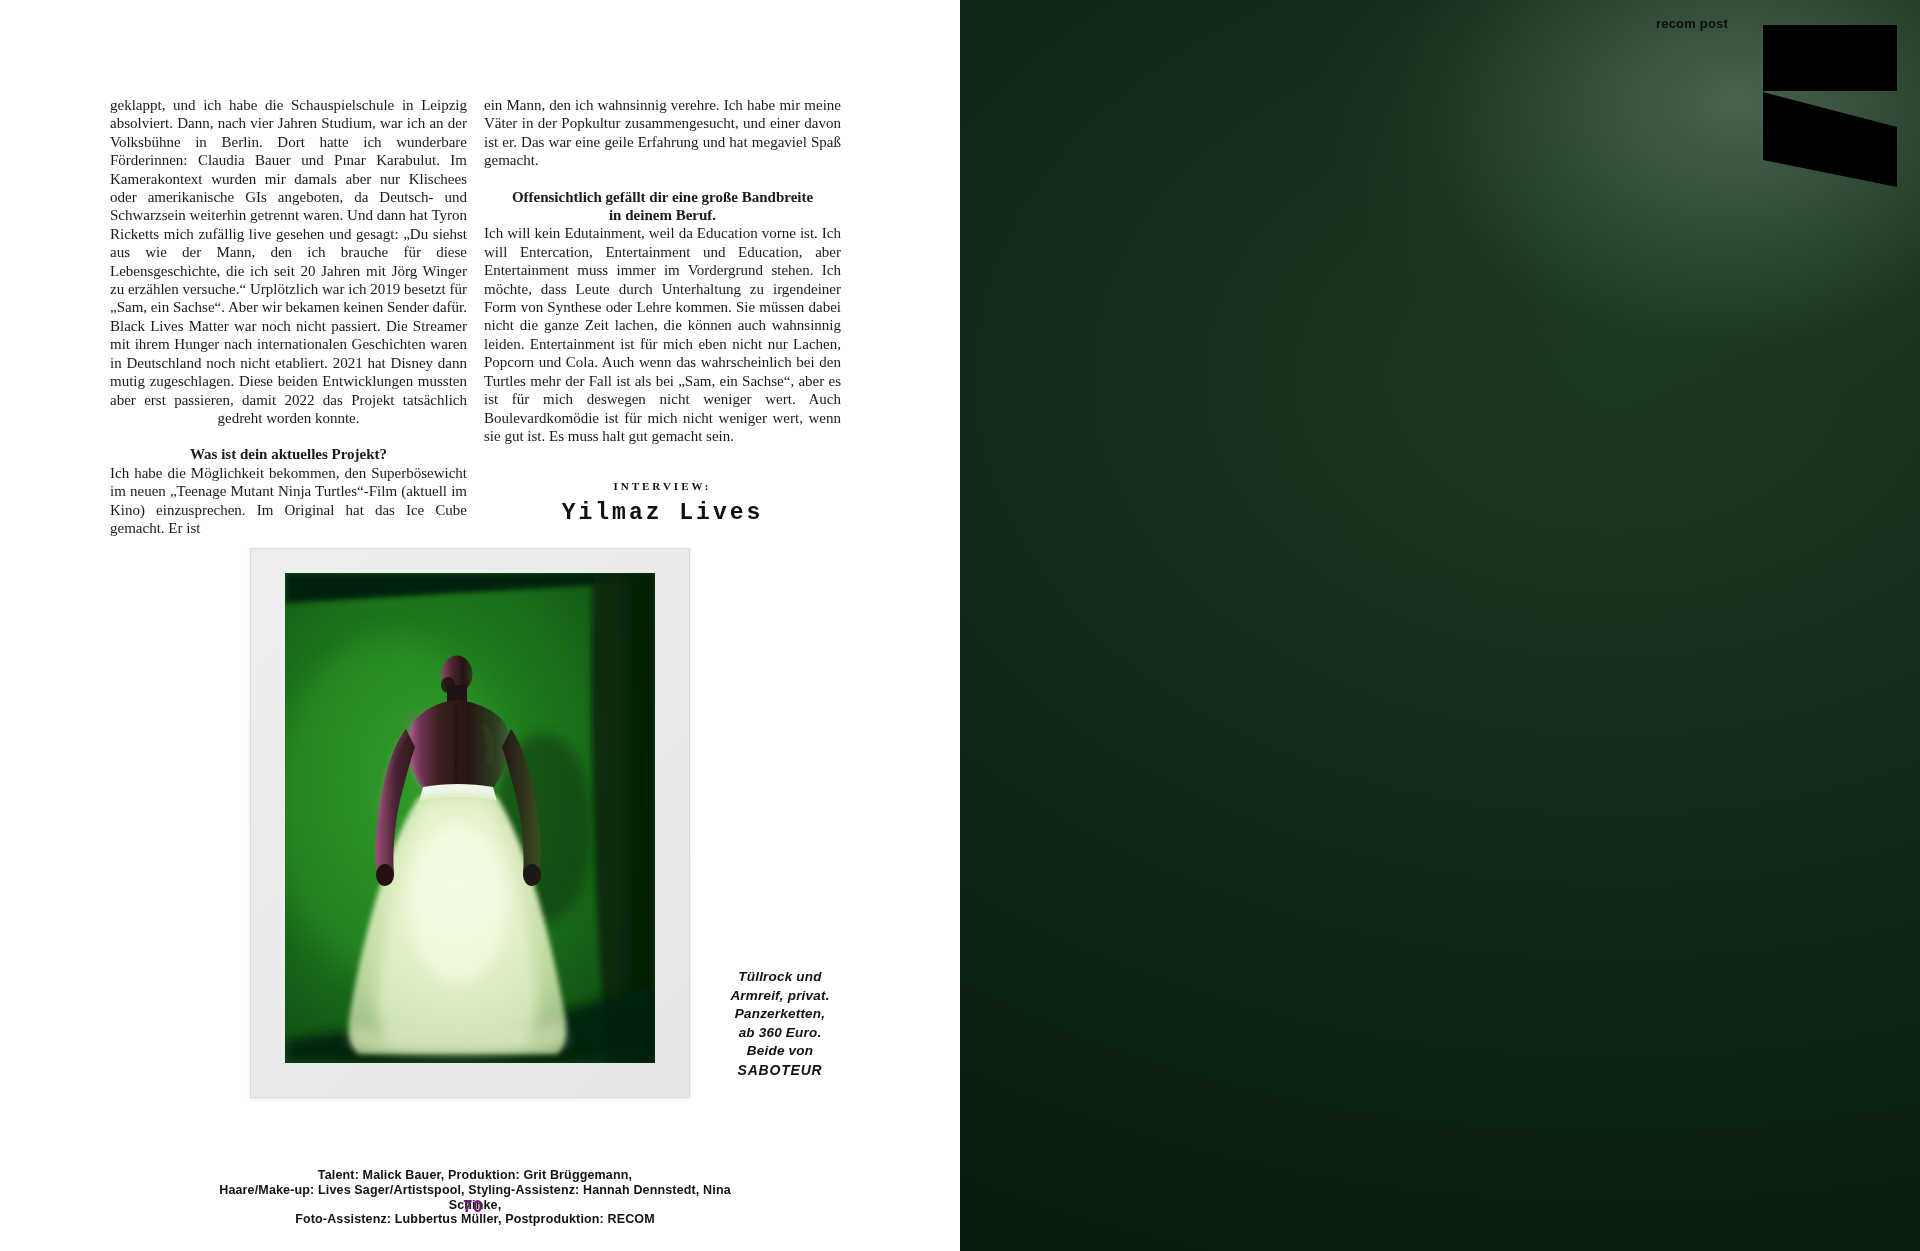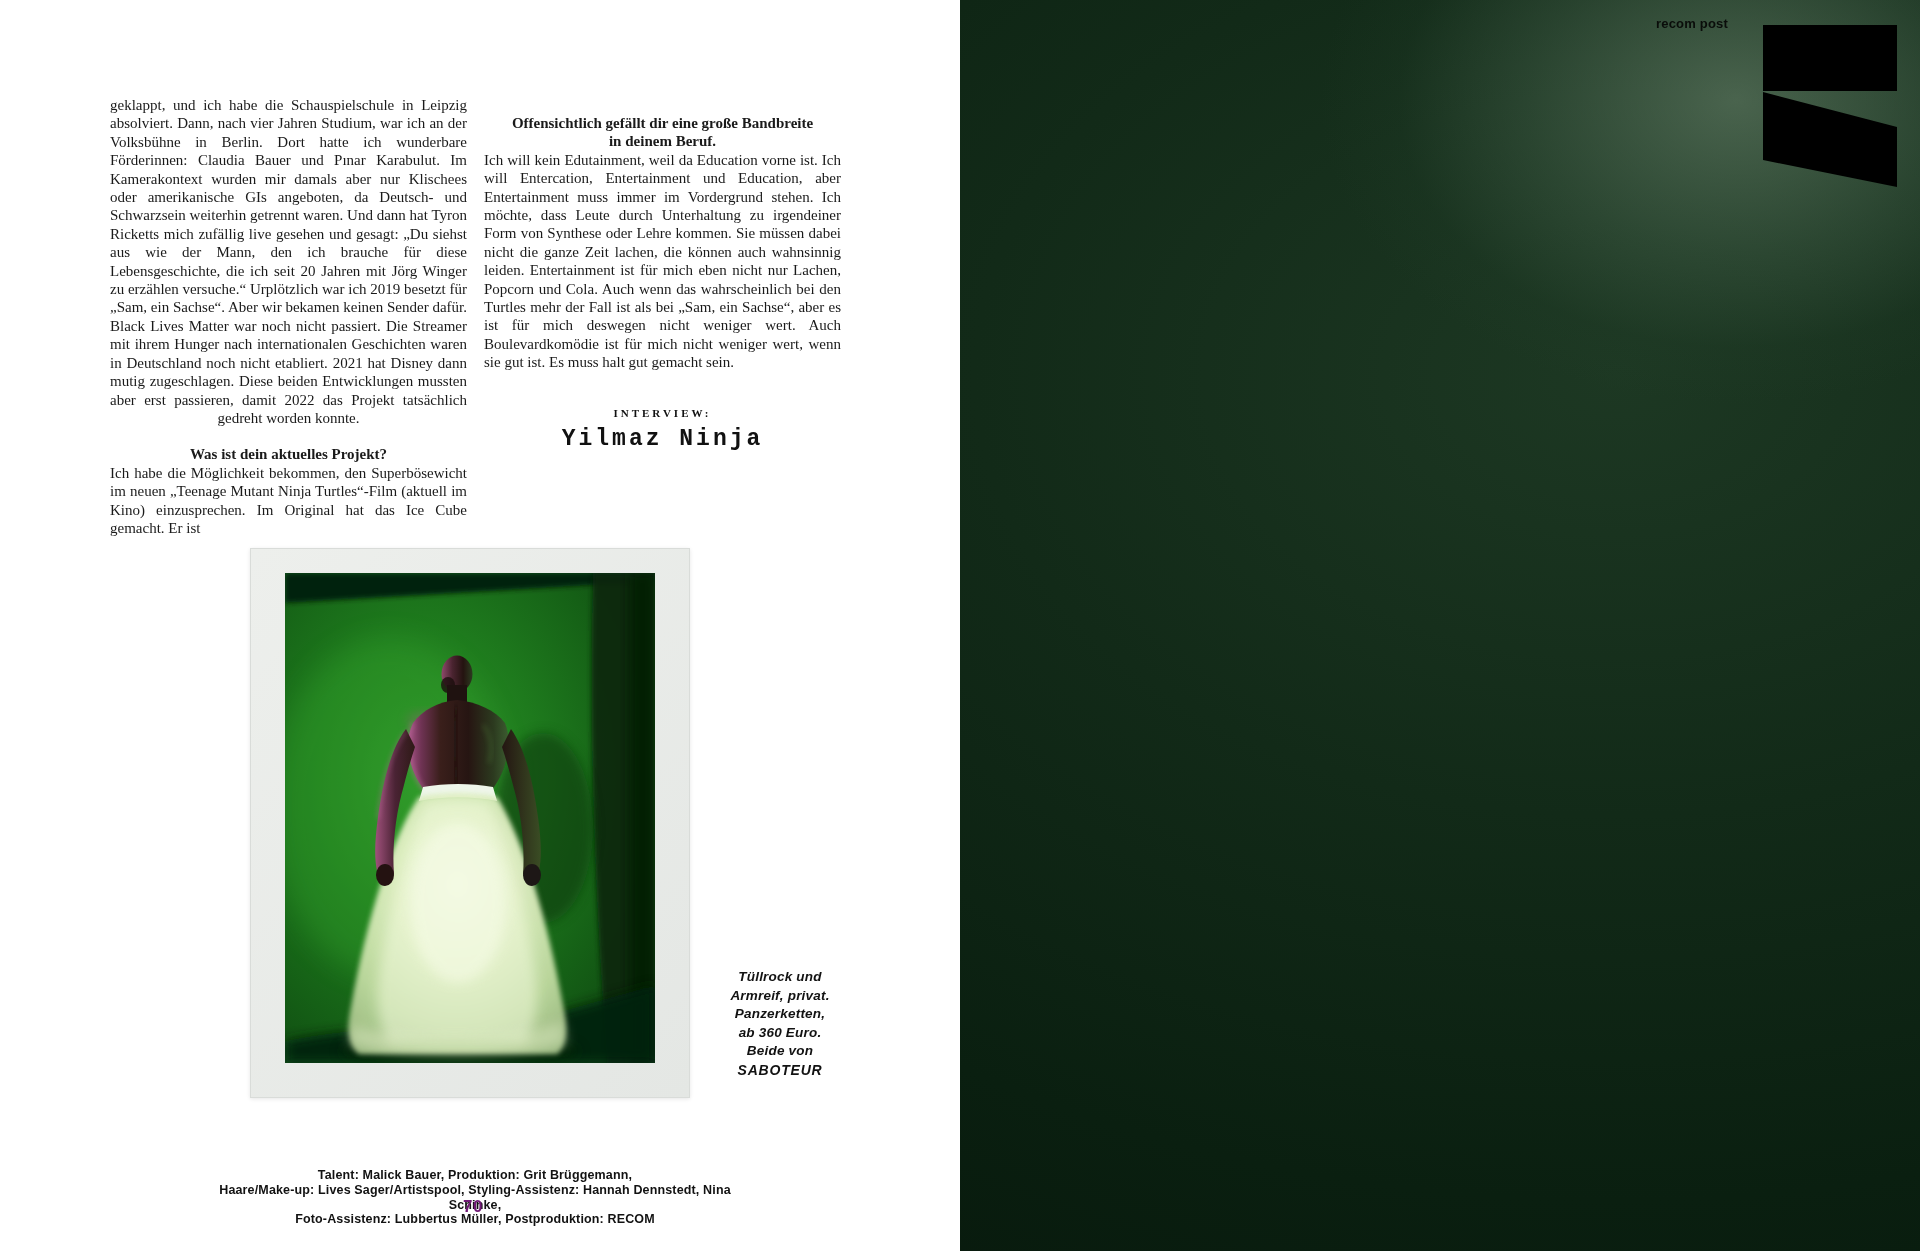--- a/index.html
+++ b/index.html
@@ -81,28 +81,29 @@
 
 <div class="screen">
 
   <div class="col col-left">
     <p class="para center-last">geklappt, und ich habe die Schauspielschule in Leipzig absolviert. Dann, nach vier Jahren Studium, war ich an der Volksbühne in Berlin. Dort hatte ich wunderbare Förderinnen: Claudia Bauer und Pınar Karabulut. Im Kamerakontext wurden mir damals aber nur Klischees oder amerikanische GIs angeboten, da Deutsch- und Schwarzsein weiterhin getrennt waren. Und dann hat Tyron Ricketts mich zufällig live gesehen und gesagt: „Du siehst aus wie der Mann, den ich brauche für diese Lebensgeschichte, die ich seit 20 Jahren mit Jörg Winger zu erzählen versuche.“ Urplötzlich war ich 2019 besetzt für „Sam, ein Sachse“. Aber wir bekamen keinen Sender dafür. Black Lives Matter war noch nicht passiert. Die Streamer mit ihrem Hunger nach internationalen Geschichten waren in Deutschland noch nicht etabliert. 2021 hat Disney dann mutig zugeschlagen. Diese beiden Entwicklungen mussten aber erst passieren, damit 2022 das Projekt tatsächlich gedreht worden konnte.</p>
     <p class="question">Was ist dein aktuelles Projekt?</p>
     <p class="para">Ich habe die Möglichkeit bekommen, den Superbösewicht im neuen „Teenage Mutant Ninja Turtles“-Film (aktuell im Kino) einzusprechen. Im Original hat das Ice Cube gemacht. Er ist</p>
   </div>
 
   <div class="col col-right">
+    <p class="para">ein Mann, den ich wahnsinnig verehre. Ich habe mir meine Väter in der Popkultur zusammengesucht, und einer davon ist er. Das war eine geile Erfahrung und hat megaviel Spaß gemacht.</p>
     <p class="question">
       <span>Offensichtlich gefällt dir eine große Bandbreite</span><br>
       <span>in deinem Beruf.</span>
     </p>
     <p class="para">Ich will kein Edutainment, weil da Education vorne ist. Ich will Entercation, Entertainment und Education, aber Entertainment muss immer im Vordergrund stehen. Ich möchte, dass Leute durch Unterhaltung zu irgendeiner Form von Synthese oder Lehre kommen. Sie müssen dabei nicht die ganze Zeit lachen, die können auch wahnsinnig leiden. Entertainment ist für mich eben nicht nur Lachen, Popcorn und Cola. Auch wenn das wahrscheinlich bei den Turtles mehr der Fall ist als bei „Sam, ein Sachse“, aber es ist für mich deswegen nicht weniger wert. Auch Boulevardkomödie ist für mich nicht weniger wert, wenn sie gut ist. Es muss halt gut gemacht sein.</p>
     <div class="interview-block">
       <div class="interview-label">INTERVIEW:</div>
-      <div class="interviewer-name">Yilmaz Ninja</div>
+      <div class="interviewer-name">Yilmaz Lives</div>
     </div>
   </div>
 
   <div class="polaroid">
     <div class="photo">
       <svg width="370" height="490" viewBox="0 0 370 490" xmlns="http://www.w3.org/2000/svg">
         <defs>
           <radialGradient id="gWall" cx="38%" cy="42%" r="78%">
             <stop offset="0%" stop-color="#2e9629"></stop>
             <stop offset="40%" stop-color="#1e7a1d"></stop>

